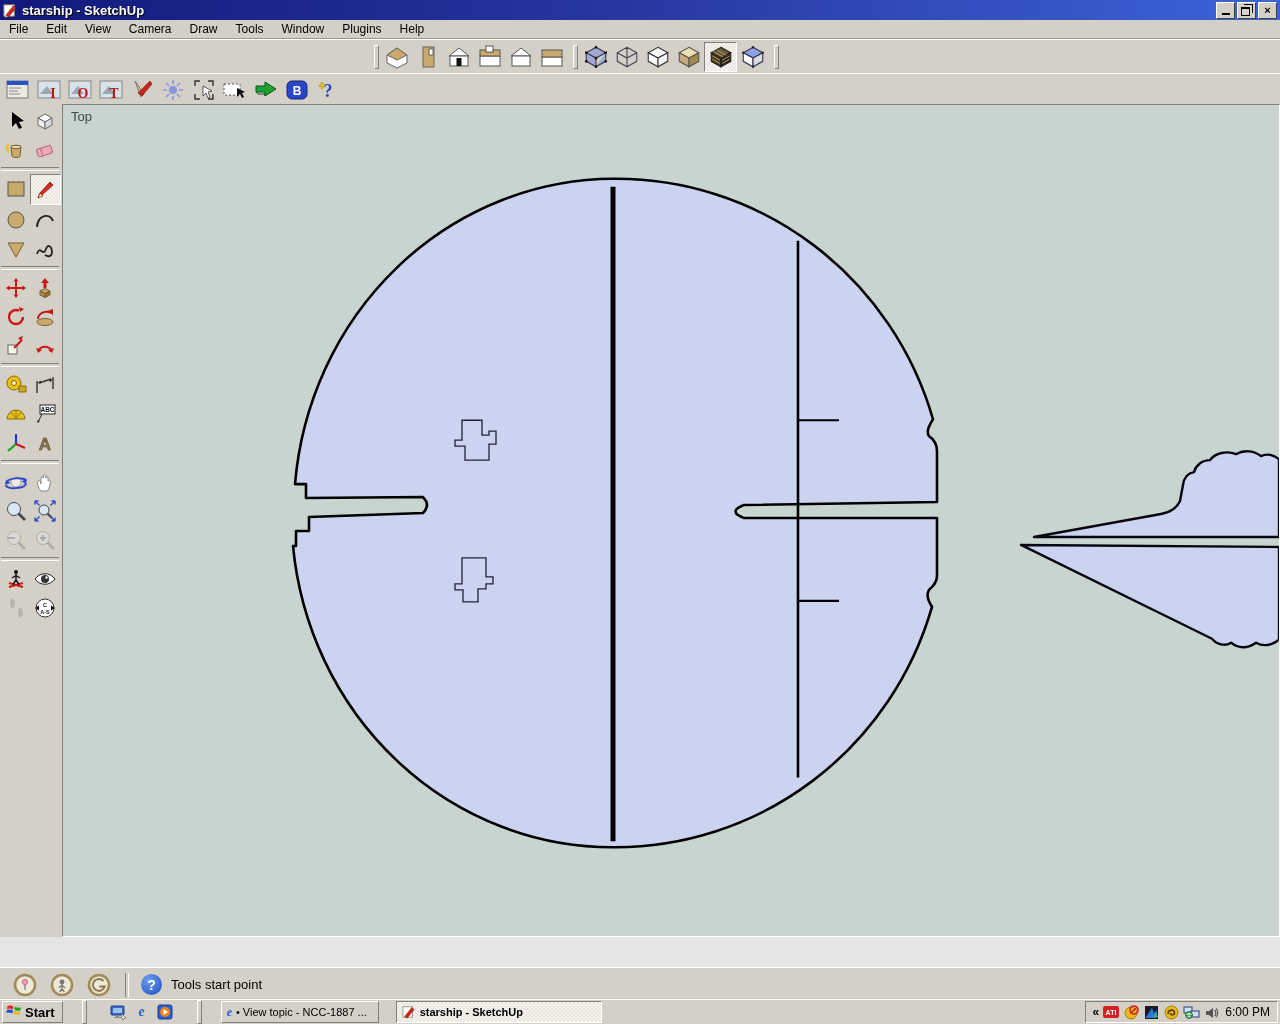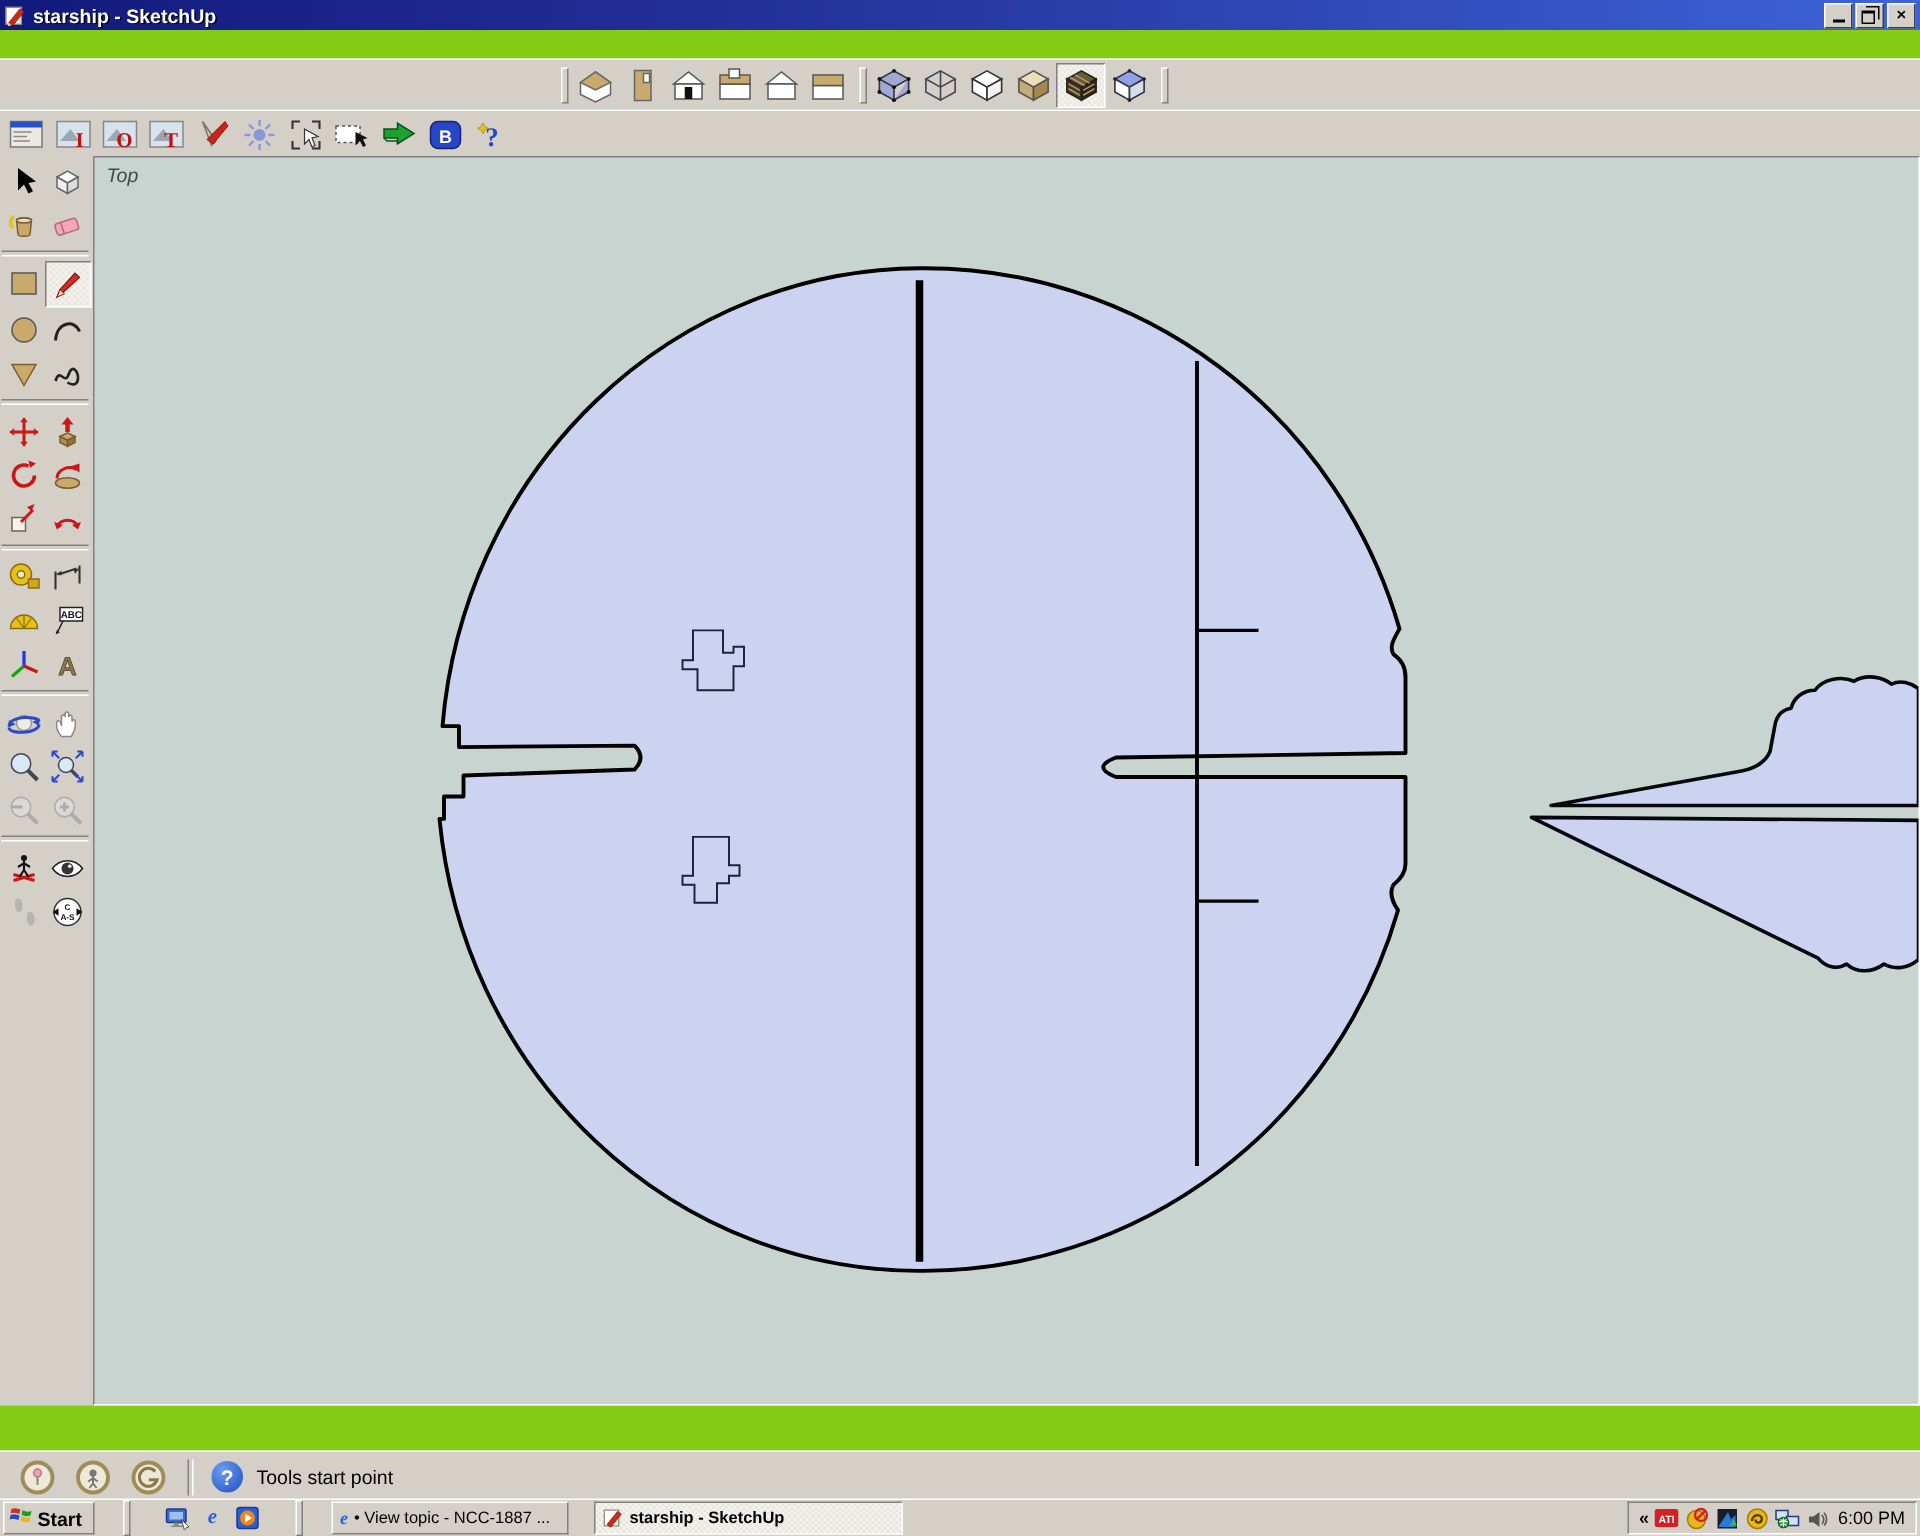--- a/index.html
+++ b/index.html
@@ -1,16 +1,16 @@
 <!DOCTYPE html>
 <html><head>
 <meta charset="utf-8">
 <style>
   html,body{margin:0;padding:0;background:#555;}
-  .screen{position:relative;width:1280px;height:1024px;background:#84cc16;overflow:hidden;
+  .screen{position:relative;width:1280px;height:1024px;background:#e5e5e5;overflow:hidden;
           font-family:"Liberation Sans",sans-serif;-webkit-font-smoothing:none;}
   
   .raised{border:1px solid;border-color:#ffffff #808080 #808080 #ffffff;}
   .sunken{border:1px solid;border-color:#808080 #ffffff #ffffff #808080;}
   .checker{background-color:#e9e6df;
            background-image:conic-gradient(#f5f3ee 0 25%,transparent 25% 50%,#f5f3ee 50% 75%,transparent 75%);
            background-size:4px 4px;}
   .grip{width:3px;height:22px;background:#d4d0c8;border:1px solid;border-color:#fff #808080 #808080 #fff;margin:0 2px;flex:none;}
   
   .titlebar{position:absolute;left:0;top:0;right:0;height:20px;display:flex;align-items:center;padding:0 3px;
@@ -37,21 +37,21 @@
   
   .palette{position:absolute;left:0;top:104px;width:62px;bottom:87px;background:#d4d0c8;border-right:1px solid #9a968c;
            display:flex;flex-wrap:wrap;align-content:flex-start;padding:2px 0 0 1px;}
   .tool{width:29px;height:29px;display:grid;place-items:center;}
   .tool.active{border:1px solid;border-color:#808080 #fff #fff #808080;background-color:#e9e6df;
            background-image:conic-gradient(#f5f3ee 0 25%,transparent 25% 50%,#f5f3ee 50% 75%,transparent 75%);background-size:4px 4px;}
   .tool.disabled{opacity:.5;filter:grayscale(1);}
   .pal-sep{width:58px;height:2px;border-top:1px solid #808080;border-bottom:1px solid #fff;margin:3px 0;}
   
   .canvas{position:absolute;left:62px;top:104px;right:0;bottom:87px;background:#c8d4cf;
-          border:1px solid;border-color:#808080 #fff #fff #808080;font-style:italic;}
+          border:1px solid;border-color:#808080 #fff #fff #808080;}
   .view-label{position:absolute;left:8px;top:4px;font-size:13px;color:#3e4c47;z-index:3;}
   .canvas svg.draw{position:absolute;left:0;top:0;width:100%;height:100%;}
   
   .measurebar{position:absolute;left:0;right:0;top:937px;height:30px;background:#d4d0c8;border-top:1px solid #fff;}
   .len-grip{position:absolute;left:931px;top:5px;}
   .len-label{position:absolute;left:984px;top:8px;font-size:12px;color:#000;}
   .len-input{position:absolute;left:1028px;top:5px;width:132px;height:18px;background:#e9e5da;
              border:1px solid;border-color:#808080 #fff #fff #808080;font-size:12px;padding:0 3px;
              font-family:"Liberation Sans",sans-serif;}
   
@@ -96,20 +96,31 @@
         </span>
       <span class="win-btn">
           <span class="glyph-restore"></span>
         </span>
       <span class="win-btn">
           <span>×</span>
         </span>
     </span>
   </div>
 
+  <div class="menubar">
+    <span class="menu-item">File</span>
+    <span class="menu-item">Edit</span>
+    <span class="menu-item">View</span>
+    <span class="menu-item">Camera</span>
+    <span class="menu-item">Draw</span>
+    <span class="menu-item">Tools</span>
+    <span class="menu-item">Window</span>
+    <span class="menu-item">Plugins</span>
+    <span class="menu-item">Help</span>
+  </div>
 
   <div class="toolbar1">
     <span class="lead"></span>
     <span class="grip"></span>
     <span class="tb-btn">
         <svg width="28" height="26" viewBox="0 0 28 26">
           <path d="M4 11 L14 4 L24 11 L24 19 L14 24 L4 19 Z" fill="#fff" stroke="#666"></path>
           <path d="M4 11 L14 4 L24 11 L14 16 Z" fill="#c9a96c" stroke="#666"></path>
         </svg>
       </span>

